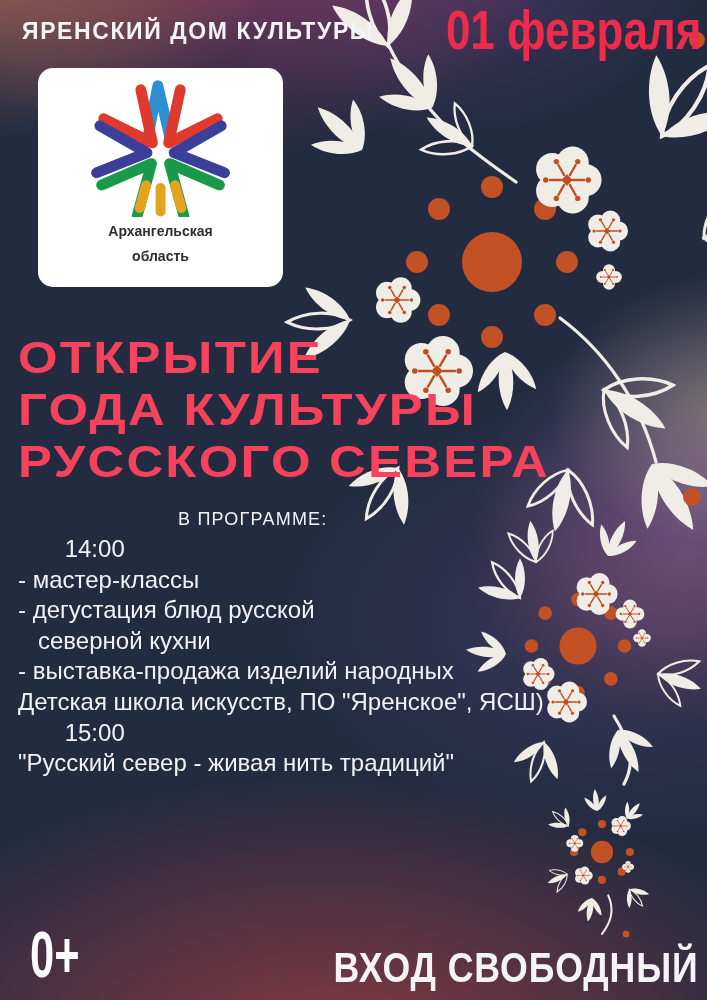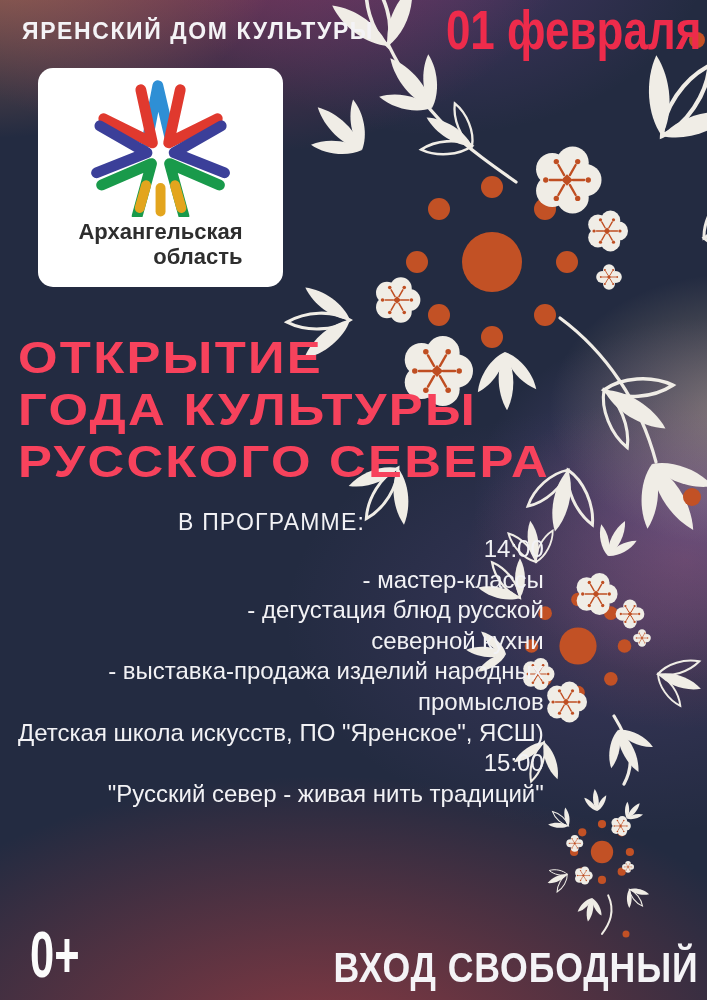--- a/index.html
+++ b/index.html
@@ -27,37 +27,37 @@
     transform:scaleX(.8);transform-origin:100% 0;letter-spacing:0;
   }
   .logo-card{
     position:absolute;left:38px;top:68px;width:245px;height:219px;
     background:#ffffff;border-radius:15px;
     display:flex;flex-direction:column;align-items:center;justify-content:flex-start;
     padding-top:6px;box-sizing:border-box;
   }
   .logo-card svg{width:222px;height:143px;display:block;}
   .org-name{
-    color:#2e2e2e;font-weight:700;font-size:22px;line-height:25px;text-align:right;
+    color:#2e2e2e;font-weight:700;font-size:14px;line-height:25px;text-align:center;
     margin-top:2px;
   }
   .title{
     position:absolute;left:18px;top:332px;
     color:#f7425c;font-weight:800;font-size:45px;line-height:52px;letter-spacing:2px;
     transform:scaleX(1.13);transform-origin:0 0;white-space:nowrap;
   }
   .program-heading{
     position:absolute;left:178px;top:509px;
-    color:#f2f2f5;font-size:23px;font-weight:500;letter-spacing:1.2px;white-space:nowrap;
+    color:#f2f2f5;font-size:18px;font-weight:500;letter-spacing:1.2px;white-space:nowrap;
   }
   .program-list{
     position:absolute;left:18px;top:534px;
     color:#f2f2f5;font-size:24px;line-height:30.6px;font-weight:400;
   }
-  .pline{white-space:pre;text-align:right;}
+  .pline{white-space:pre;}
   .age{
     position:absolute;left:30px;top:918px;
     color:#fbfbfb;font-size:64px;font-weight:700;white-space:nowrap;
     transform:scaleX(.68);transform-origin:0 50%;
   }
   .admission{
     position:absolute;right:8px;top:944px;
     color:#f4f3f6;font-size:42px;font-weight:600;letter-spacing:1px;white-space:nowrap;
     transform:scaleX(.85);transform-origin:100% 50%;
   }
@@ -244,21 +244,20 @@
     <div>РУССКОГО СЕВЕРА</div>
   </div>
 
   <div class="program-heading">В ПРОГРАММЕ:</div>
   <div class="program-list">
     <div class="pline">       14:00</div>
     <div class="pline">- мастер-классы</div>
     <div class="pline">- дегустация блюд русской</div>
     <div class="pline">   северной кухни</div>
     <div class="pline">- выставка-продажа изделий народных</div>
-    <div class="pline"> промыслов</div>
     <div class="pline">Детская школа искусств, ПО "Яренское", ЯСШ)</div>
     <div class="pline">       15:00</div>
     <div class="pline">"Русский север - живая нить традиций"</div>
   </div>
 
   <div class="age">0+</div>
   <div class="admission">ВХОД СВОБОДНЫЙ</div>
 
 </div>
 

